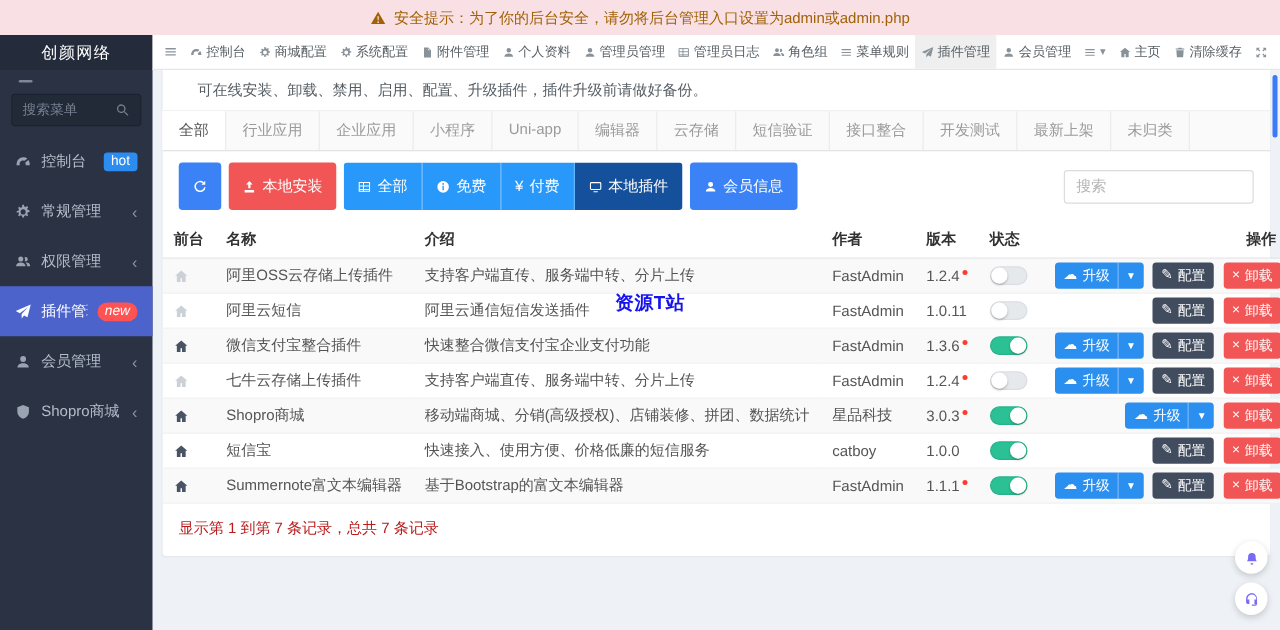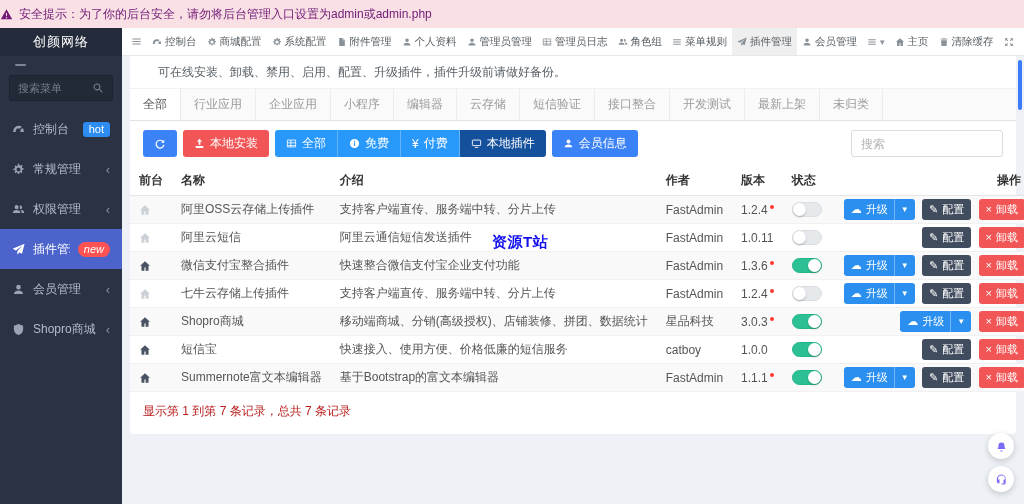--- a/index.html
+++ b/index.html
@@ -2,21 +2,21 @@
 <html><head>
 <meta charset="utf-8">
 <style>
   * { margin:0; padding:0; box-sizing:border-box; }
   html,body { width:1024px; height:504px; overflow:hidden; }
   body { font-family:"Liberation Sans","DejaVu Sans",sans-serif; background:#eef1f5; position:relative; font-size:12px; color:#555; }
   .ic { display:inline-block; vertical-align:middle; flex-shrink:0; }
   .ig { display:inline-block; line-height:1; }
 
   
-  .warning-bar { height:28px; background:#f9e0e5; color:#701a75; display:flex; align-items:center; gap:6px; font-size:12px; }
+  .warning-bar { height:28px; background:#f9e0e5; color:#a16207; display:flex; align-items:center; justify-content:center; gap:6px; font-size:12px; }
 
   .app { display:flex; height:476px; }
 
   
   .sidebar { width:122px; background:#2a3243; flex-shrink:0; display:flex; flex-direction:column; }
   .brand { height:28px; color:#fff; font-size:13px; display:flex; align-items:center; justify-content:center; background:#242b3a; letter-spacing:1px; }
   .collapse-dash { width:11px; height:2px; background:#7e8798; margin:8px 0 0 15px; border-radius:1px; }
   .side-search { margin:9px 9px 4px; background:#222a38; border:1px solid #1c2330; border-radius:3px; height:26px; display:flex; align-items:center; padding:0 8px; gap:4px; }
   .side-search input { background:transparent; border:0; outline:0; width:100%; font-size:11px; color:#aeb6c2; font-family:inherit; }
   .side-search input::placeholder { color:#767f8f; }
@@ -45,21 +45,21 @@
 
   
   .main { flex:1; padding:0 8px; overflow:hidden; }
   .panel { background:#fff; border-radius:0 0 3px 3px; box-shadow:0 0 1px rgba(0,0,0,.08); }
   .desc { padding:8px 28px 7px; color:#565e64; }
   .tabs { display:flex; background:#fafafa; border-top:1px solid #f1f1f1; border-bottom:1px solid #e4e4e4; }
   .tab { padding:7px 13px; color:#9b9b9b; border-right:1px solid #ececec; cursor:pointer; white-space:nowrap; }
   .tab.active { background:#fff; color:#555; }
 
   .toolbar { display:flex; align-items:center; gap:6px; padding:9px 13px; }
-  .btn { height:27px; border:0; border-radius:3px; color:#fff; font-size:12px; display:inline-flex; align-items:center; gap:5px; padding:0 11px; cursor:pointer; font-family:inherit; }
+  .btn { height:38px; border:0; border-radius:3px; color:#fff; font-size:12px; display:inline-flex; align-items:center; gap:5px; padding:0 11px; cursor:pointer; font-family:inherit; }
   .btn .ic { color:#fff; }
   .btn.slate { background:#3b82f6; }
   .btn.red { background:#f25555; }
   .btn-group { display:inline-flex; border-radius:3px; overflow:hidden; }
   .btn-group .btn { border-radius:0; background:#2898fa; border-right:1px solid rgba(255,255,255,.28); }
   .btn-group .btn:last-child { border-right:0; }
   .btn-group .btn.activef { background:#15509c;justify-content:space-between; }
   .toolbar-search { margin-left:auto; }
   .toolbar-search input { width:152px; height:27px; border:1px solid #dcdcdc; border-radius:3px; padding:0 9px; font-size:12px; outline:0; color:#555; font-family:inherit; }
   .toolbar-search input::placeholder { color:#b5b5b5; }
@@ -365,20 +365,21 @@
         <div class="tabs">
 
             <div class="tab active">全部</div>
 
             <div class="tab">行业应用</div>
 
             <div class="tab">企业应用</div>
 
             <div class="tab">小程序</div>
 
+            <div class="tab">Uni-app</div>
 
             <div class="tab">编辑器</div>
 
             <div class="tab">云存储</div>
 
             <div class="tab">短信验证</div>
 
             <div class="tab">接口整合</div>
 
             <div class="tab">开发测试</div>

